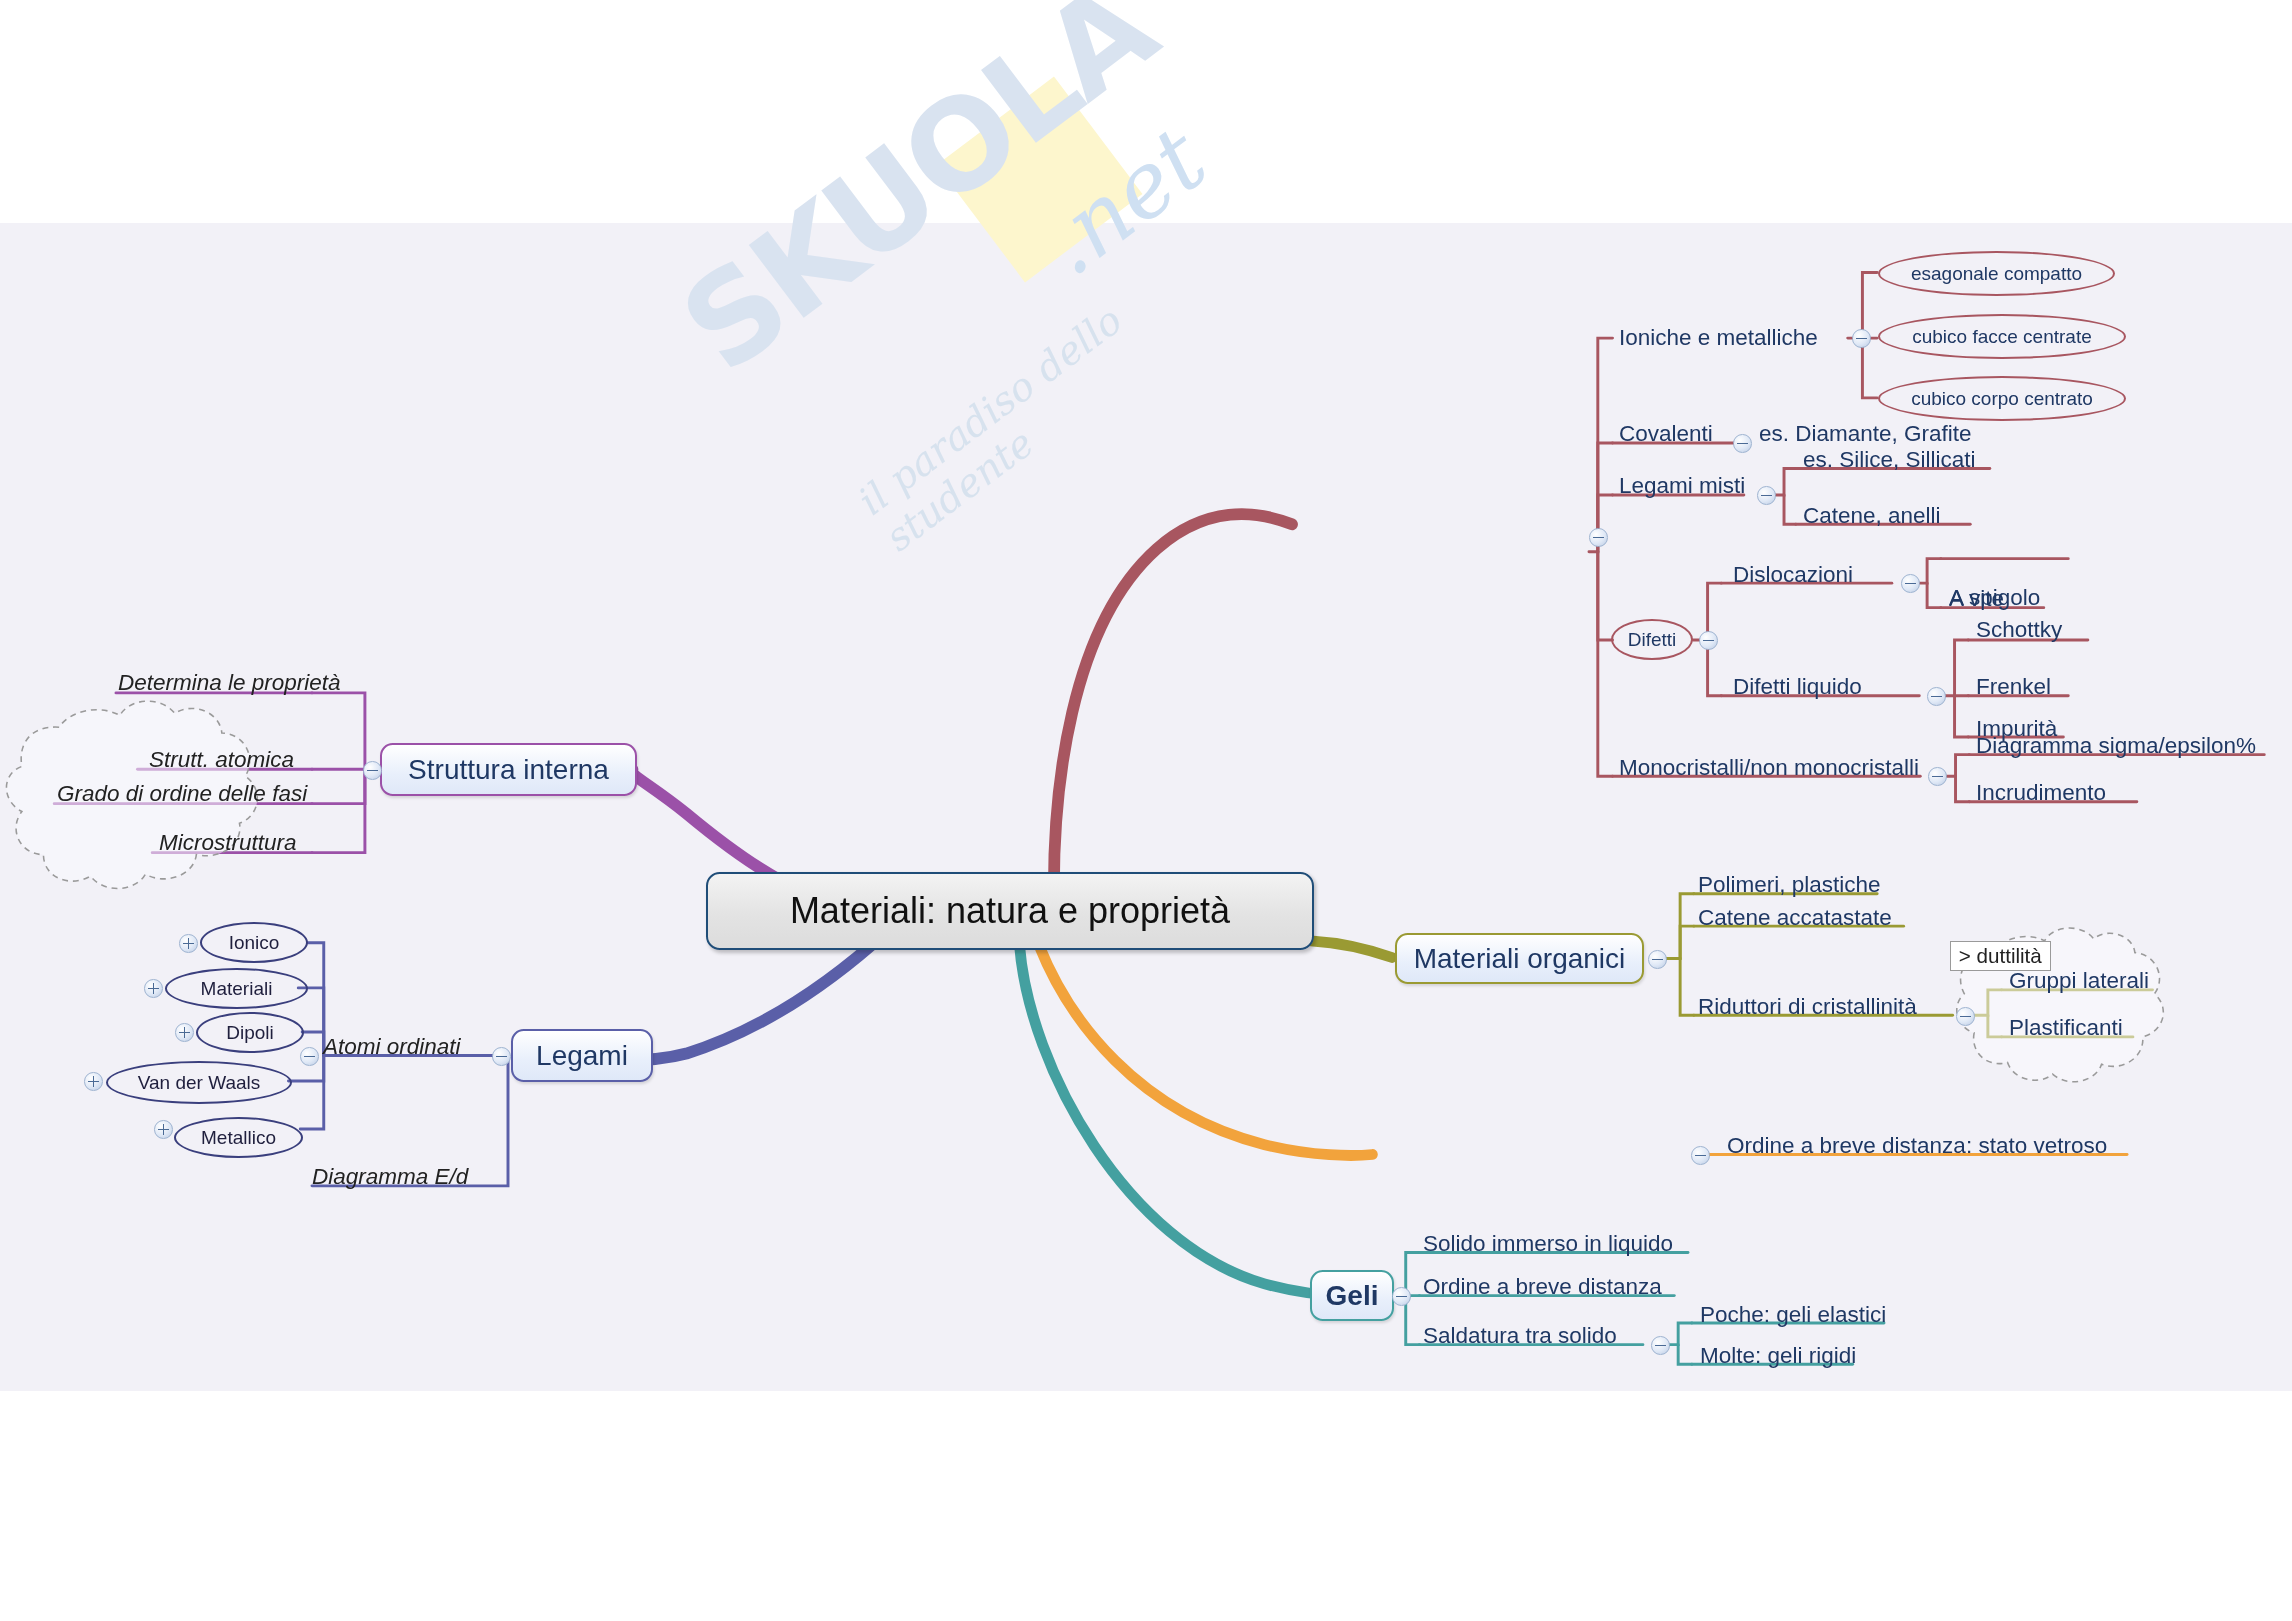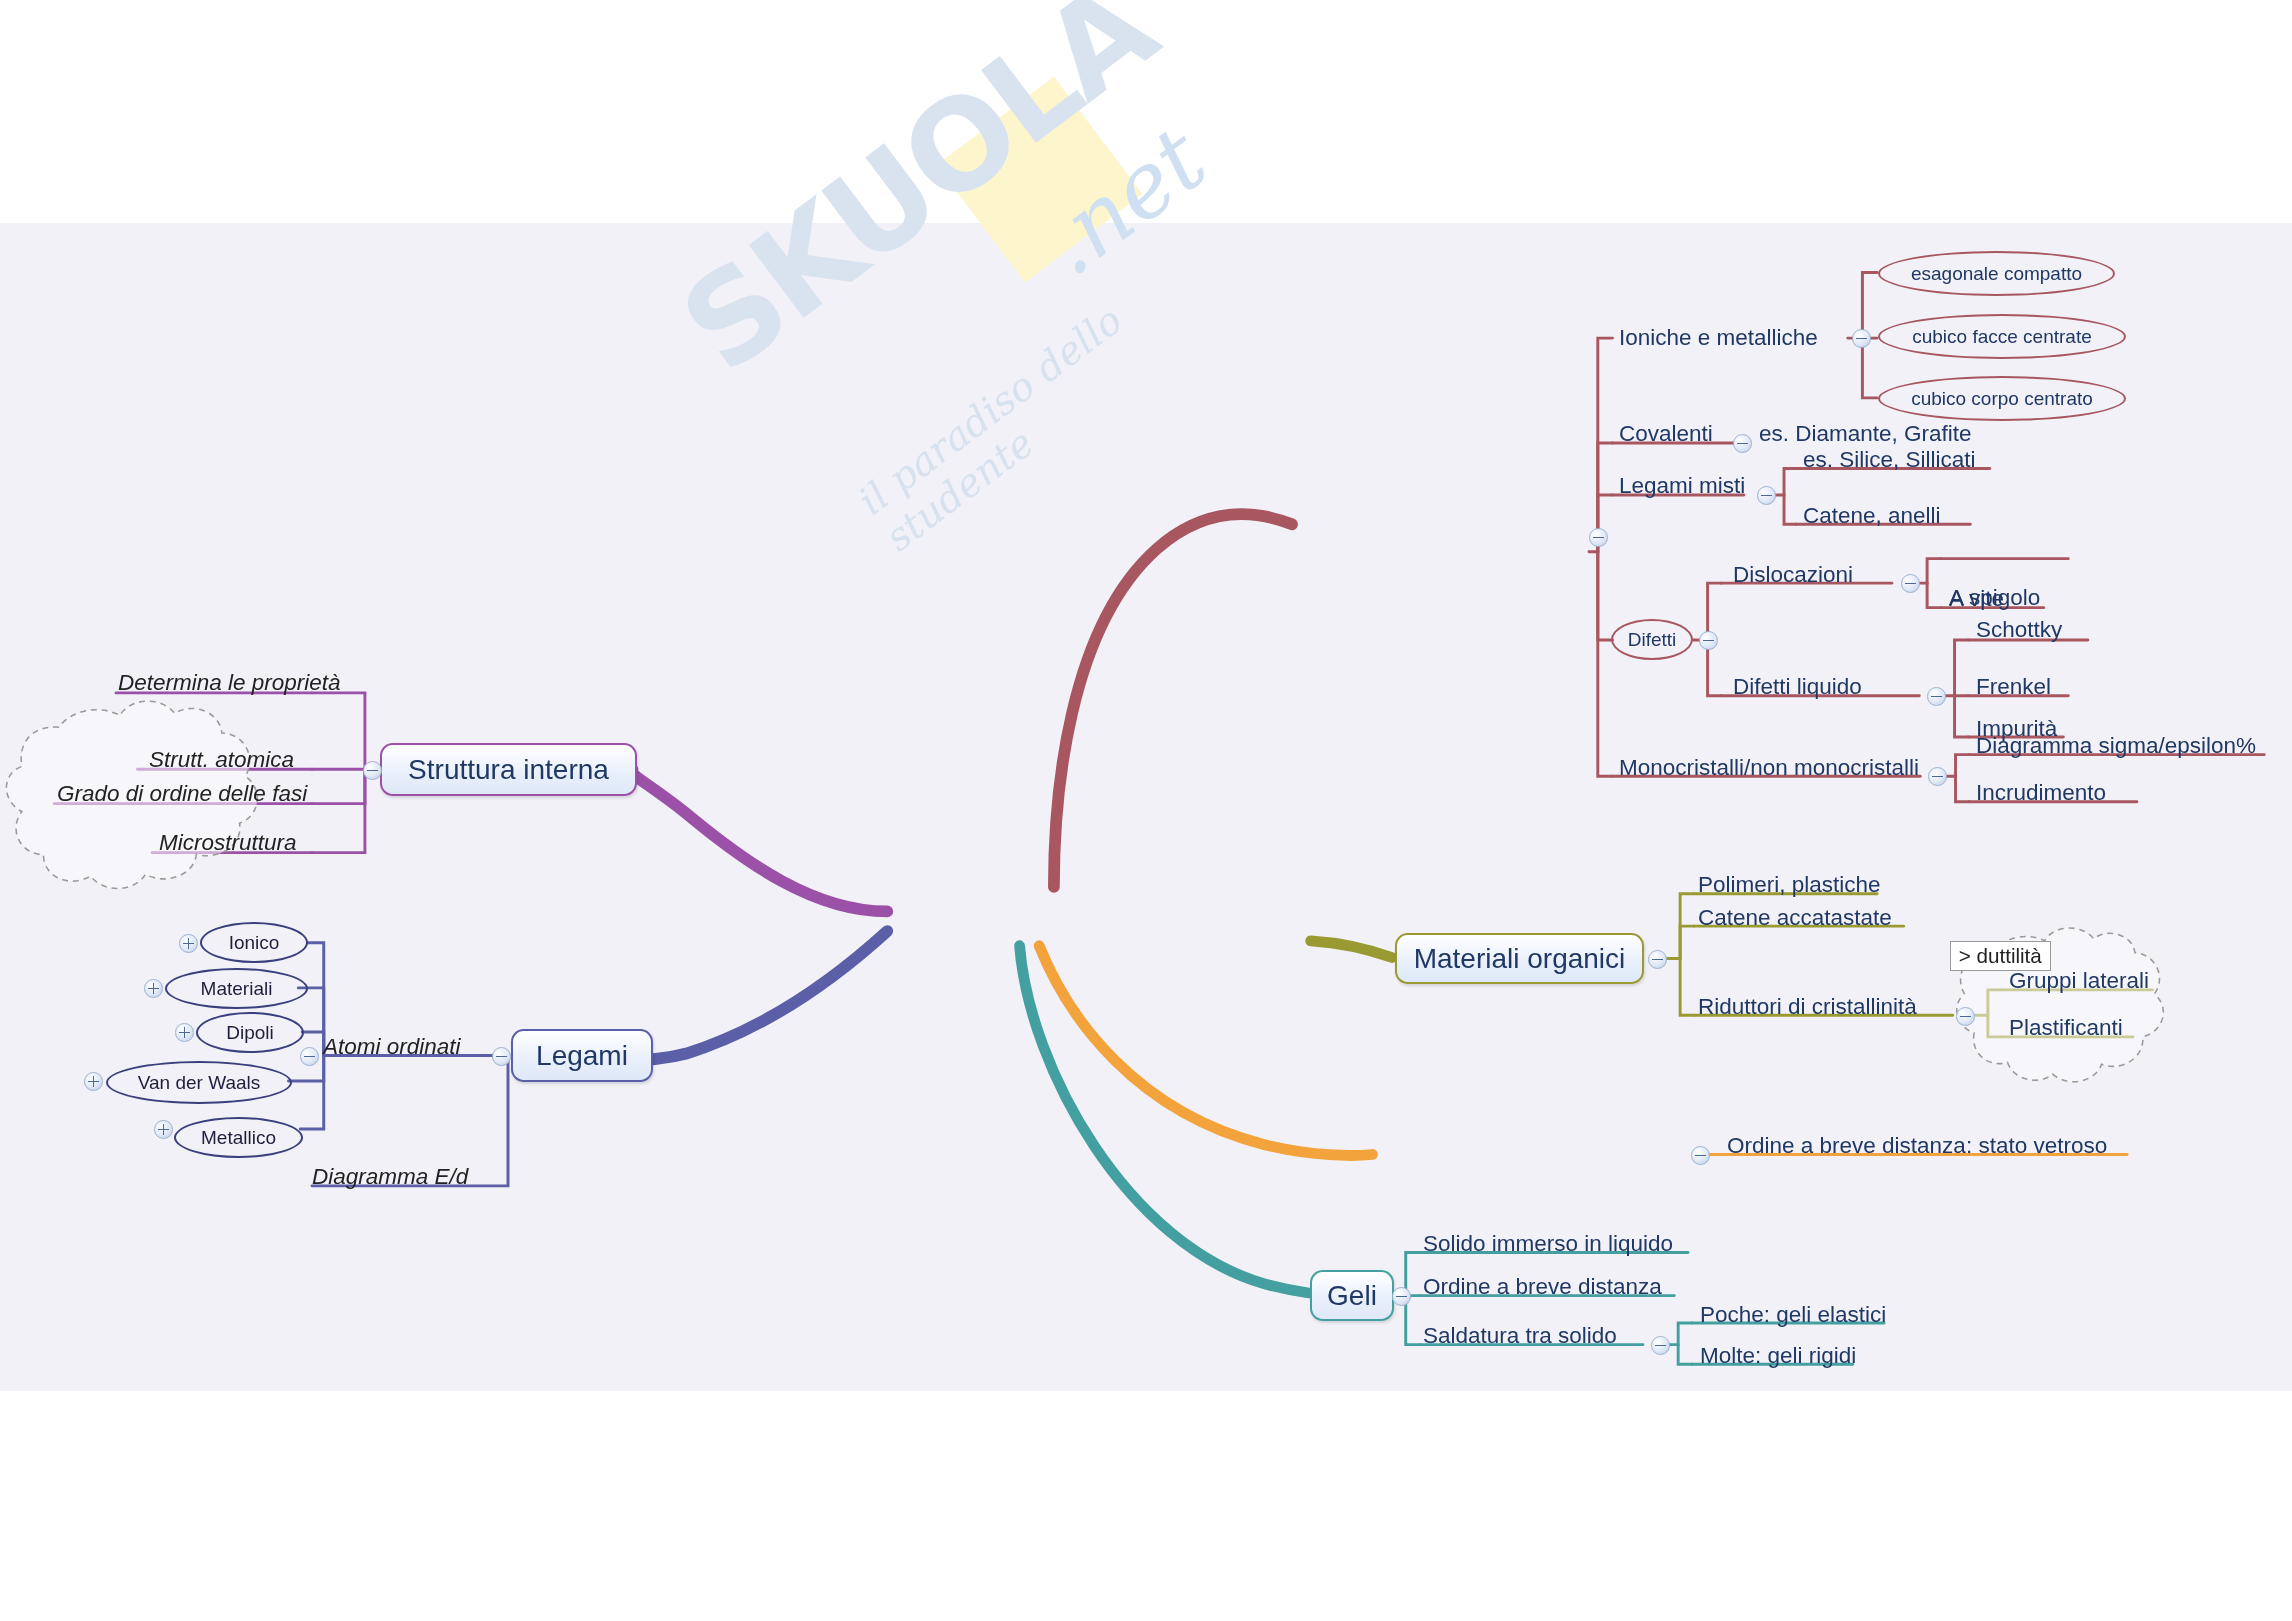--- a/index.html
+++ b/index.html
@@ -23,21 +23,21 @@
   .root{background:linear-gradient(180deg,#f3f3f3 0%,#e3e3e3 55%,#dcdcdc 100%);
         border:2.9px solid #1f4d78;border-radius:13.7px;color:#111;font-size:36px;
         box-shadow:2px 2.9px 3.9px rgba(0,0,0,.22);}
   .main{background:linear-gradient(180deg,#ffffff 0%,#e8effb 60%,#dfe8f8 100%);
         border-radius:12.7px;color:#1f3864;font-size:28px;box-shadow:1px 2px 2.9px rgba(0,0,0,.13);}
   .main.b-red{border:2.9px solid #a85660;}
   .main.b-purple{border:2.9px solid #9b51a8;}
   .main.b-blue{border:2.9px solid #5a5fa8;}
   .main.b-olive{border:2.9px solid #9a9a33;}
   .main.b-orange{border:2.9px solid #f2a33c;}
-  .main.b-teal{border:2.9px solid #44a0a0;}
+  .main.b-teal{border:2.9px solid #44a0a0;font-weight:bold;}
 
   
   .leaf{position:absolute;white-space:nowrap;font-size:22.5px;color:#1f3864;}
   .leaf.dark{color:#222;font-style:italic;}
 
   
   .ell{position:absolute;display:flex;align-items:center;justify-content:center;
        white-space:nowrap;border-radius:50%;box-sizing:border-box;font-size:19px;background:transparent;}
   .ell.red{border:2.5px solid #a85660;color:#1f3864;}
   .ell.navy{border:2.5px solid #3a3f7d;color:#1f1f3d;}
@@ -186,20 +186,21 @@
       <path d="M 1448 1278 L 1722 1278"></path>
       <path d="M 1448 1322 L 1708 1322"></path>
       <path d="M 1448 1372 L 1676 1372"></path>
       <path d="M 1698 1372 L 1712 1372 L 1712 1350 L 1726 1350"></path>
       <path d="M 1712 1372 L 1712 1392 L 1726 1392"></path>
       <path d="M 1726 1350 L 1922 1350"></path>
       <path d="M 1726 1392 L 1890 1392"></path>
     </g>
   </svg>
 
+  <div class="node root" style="left:706px;top:872px;width:608px;height:78px;">Materiali: natura e proprietà</div>
 
   <div class="node main b-purple" style="left:380px;top:743px;width:257px;height:53px;">Struttura interna</div>
   <div class="node main b-blue" style="left:511px;top:1029px;width:142px;height:53px;">Legami</div>
   <div class="node main b-olive" style="left:1395px;top:933px;width:249px;height:51px;">Materiali organici</div>
   <div class="node main b-teal" style="left:1310px;top:1270px;width:84px;height:51px;">Geli</div>
 
   <div class="leaf" style="left:1619px;top:325px;">Ioniche e metalliche</div>
   <div class="ell red" style="left:1878px;top:251px;width:237px;height:45px;">esagonale compatto</div>
   <div class="ell red" style="left:1878px;top:376px;width:248px;height:45px;">cubico corpo centrato</div>
   <div class="ell red" style="left:1878px;top:314px;width:248px;height:45px;">cubico facce centrate</div>

